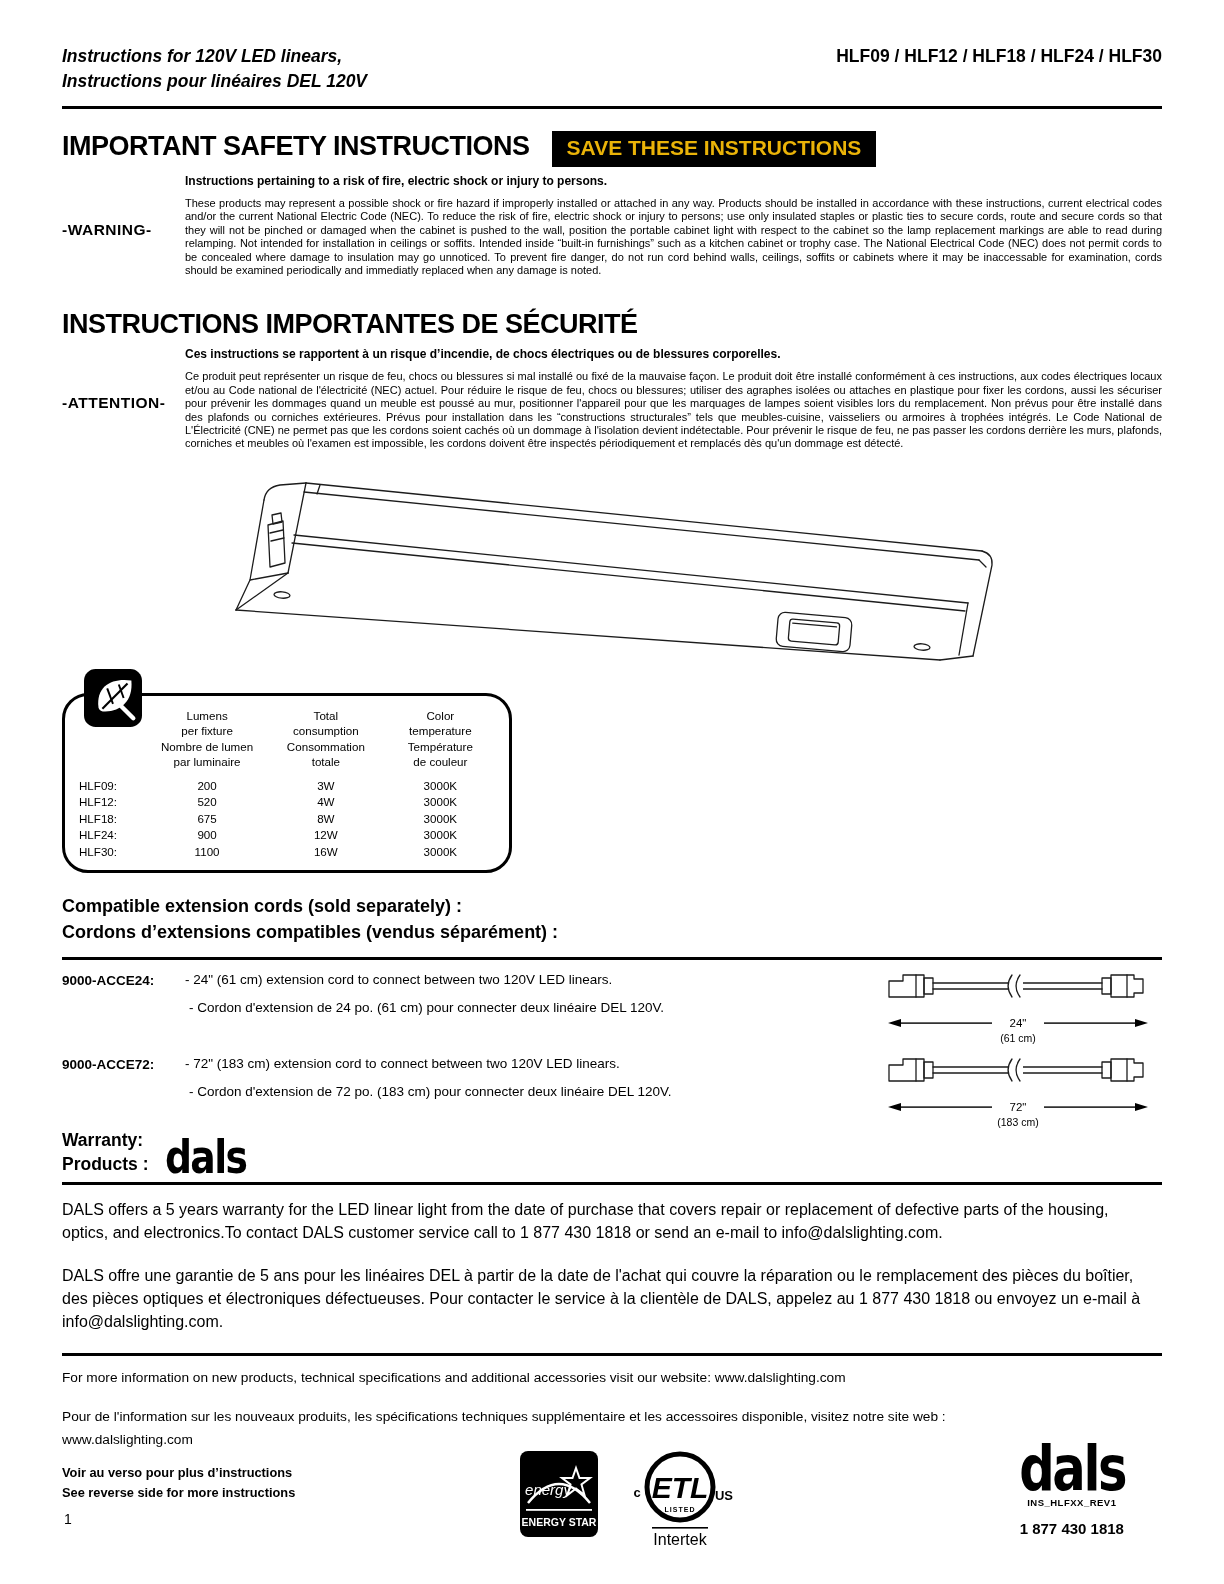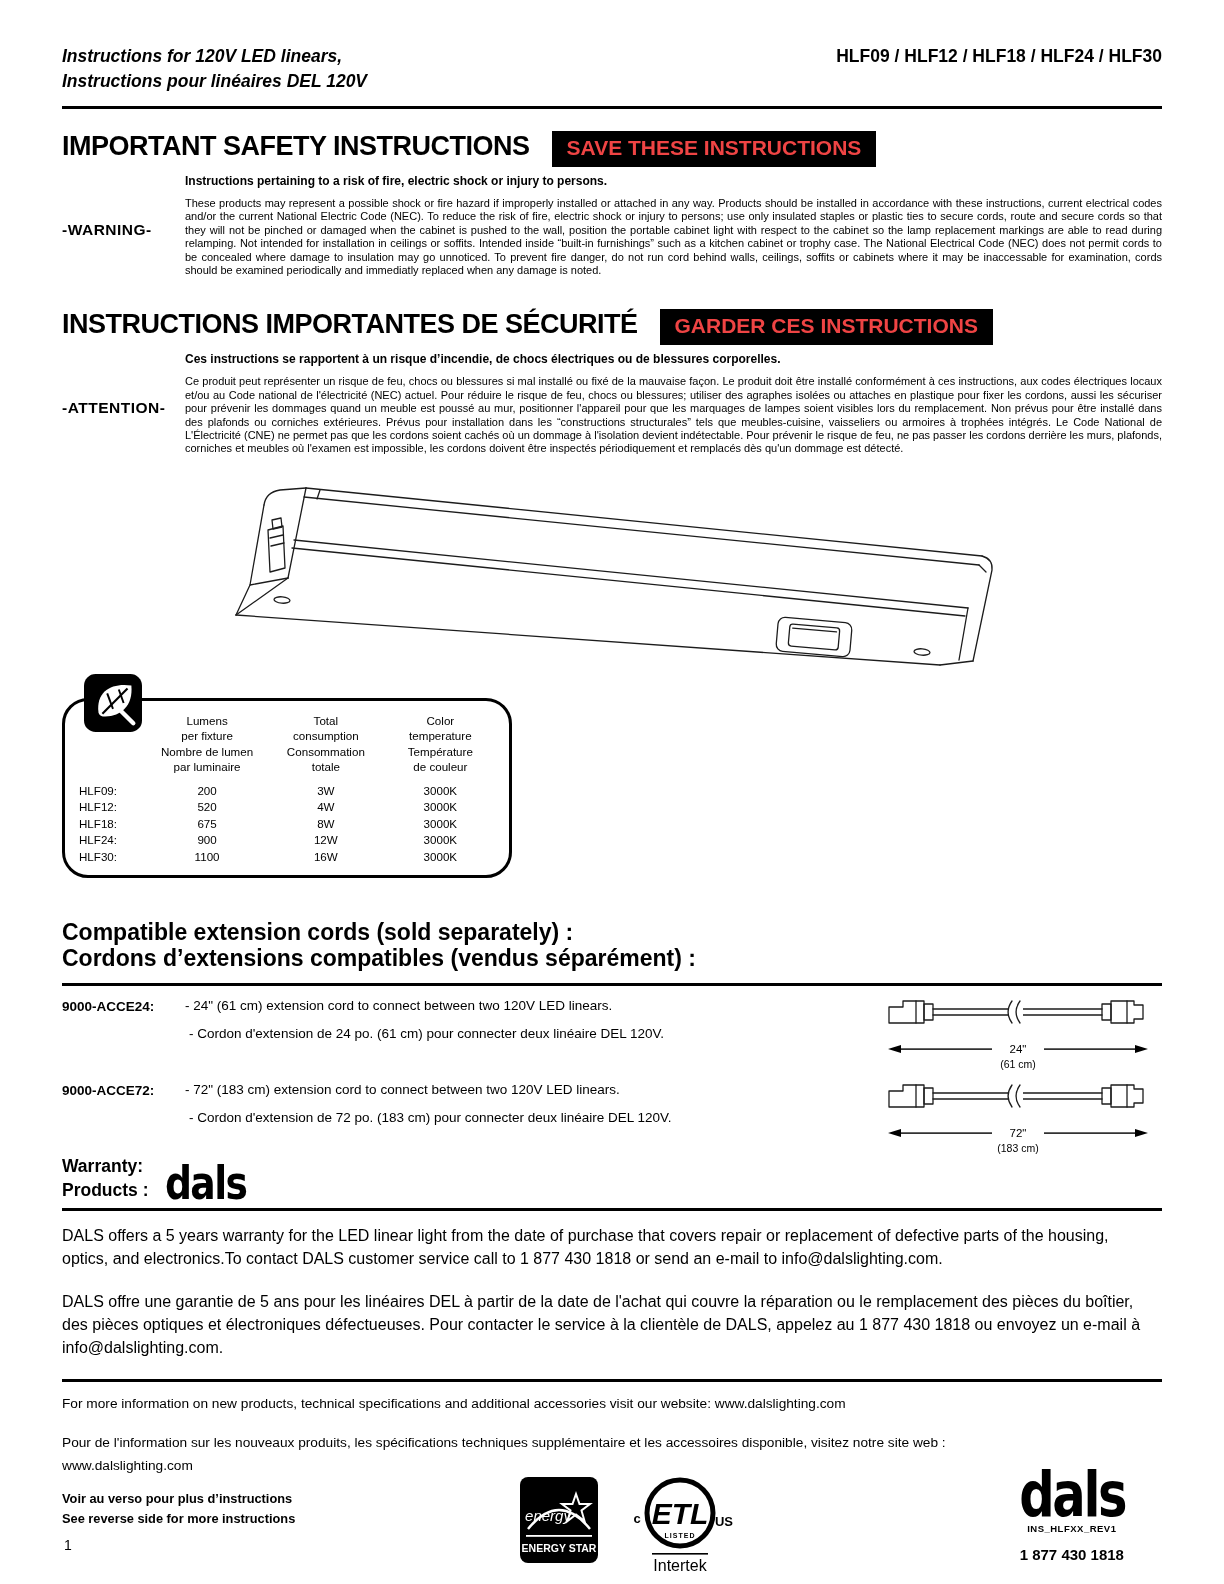--- a/index.html
+++ b/index.html
@@ -11,21 +11,21 @@
   .hdr { display:flex; justify-content:space-between; align-items:flex-start;
          border-bottom:3px solid #000; padding-bottom:12px; }
   .hdr-title { font-style:italic; font-weight:bold; font-size:17.5px; line-height:25px; }
   .hdr-models { font-weight:bold; font-size:17.5px; padding-top:2px; }
 
   
   .sec-en { margin-top:22px; }
   .sec-fr { margin-top:32px; }
   .sec-head { display:flex; align-items:flex-start; gap:22px; }
   .sec-title { font-size:27px; font-weight:bold; letter-spacing:-0.5px; white-space:nowrap; }
-  .sec-badge { background:#000; color:#ef4444; font-size:21px; font-weight:bold;
+  .sec-badge { background:#000; color:#eab308; font-size:21px; font-weight:bold;
                padding:5px 15px 7px; white-space:nowrap; }
   .sec-sub { font-weight:bold; font-size:12px; margin:7px 0 0 123px; }
   .warn-row { display:flex; margin-top:9px; }
   .warn-label { flex:0 0 123px; font-weight:bold; font-size:15.5px; letter-spacing:0.5px; padding-top:24px; }
   .warn-body { flex:1; font-size:11px; line-height:13.4px; text-align:justify; }
 
   
   .fixture-fig { margin:24px 0 0 160px; }
   .lineart { stroke:#1c1c1c; stroke-width:1.3; fill:none; stroke-linejoin:round; stroke-linecap:round; }
 
@@ -34,22 +34,22 @@
   .spec-box { border:3px solid #000; border-radius:26px; padding:12px 6px 10px; }
   .leaf-badge { position:absolute; left:22px; top:-24px; }
   table.spec { width:100%; border-collapse:collapse; font-size:11.6px; }
   table.spec th { font-weight:normal; white-space:pre-line; vertical-align:top;
                   line-height:15.5px; padding-bottom:8px; }
   table.spec td { text-align:center; line-height:16.4px; }
   table.spec .c-model { width:16%; text-align:left; padding-left:8px; }
   table.spec .c-lum { width:31%; } .c-con { width:24%; } .c-tmp { width:29%; }
 
   
-  .ext-head { margin-top:41px; border-bottom:3px solid #000; padding-bottom:12px;
-              font-weight:bold; font-size:23px; line-height:26px; }
+  .ext-head { margin-top:20px; border-bottom:3px solid #000; padding-bottom:12px;
+              font-weight:bold; font-size:18px; line-height:26px; }
   .ext-item { position:relative; display:flex; min-height:72px; }
   .ext-item.first { margin-top:12px; }
   .ext-item.second { margin-top:12px; }
   .ext-sku { flex:0 0 123px; font-weight:bold; font-size:13.5px; padding-top:1px; }
   .ext-desc { font-size:13.5px; }
   .ext-desc .fr { margin:13px 0 0 4px; }
   .cord-fig { position:absolute; right:12px; top:-6px; }
   .dim-text { font-family:"Liberation Sans",sans-serif; fill:#000; }
 
   
@@ -99,21 +99,20 @@
     <div class="sec-sub">Instructions pertaining to a risk of fire, electric shock or injury to persons.</div>
     <div class="warn-row">
       <div class="warn-label">-WARNING-</div>
       <div class="warn-body">These products may represent a possible shock or fire hazard if improperly installed or attached in any way. Products should be installed in accordance with these instructions, current electrical codes and/or the current National Electric Code (NEC). To reduce the risk of fire, electric shock or injury to persons; use only insulated staples or plastic ties to secure cords, route and secure cords so that they will not be pinched or damaged when the cabinet is pushed to the wall, position the portable cabinet light with respect to the cabinet so the lamp replacement markings are able to read during relamping. Not intended for installation in ceilings or soffits. Intended inside “built-in furnishings” such as a kitchen cabinet or trophy case. The National Electrical Code (NEC) does not permit cords to be concealed where damage to insulation may go unnoticed. To prevent fire danger, do not run cord behind walls, ceilings, soffits or cabinets where it may be inaccessable for examination, cords should be examined periodically and immediatly replaced when any damage is noted.</div>
     </div>
   </div>
 
   <div class="sec-fr">
     <div class="sec-head">
       <div class="sec-title">INSTRUCTIONS IMPORTANTES DE SÉCURITÉ</div>
-      <div class="sec-badge">GARDER CES INSTRUCTIONS</div>
     </div>
     <div class="sec-sub">Ces instructions se rapportent à un risque d’incendie, de chocs électriques ou de blessures corporelles.</div>
     <div class="warn-row">
       <div class="warn-label">-ATTENTION-</div>
       <div class="warn-body">Ce produit peut représenter un risque de feu, chocs ou blessures si mal installé ou fixé de la mauvaise façon. Le produit doit être installé conformément à ces instructions, aux codes électriques locaux et/ou au Code national de l'électricité (NEC) actuel. Pour réduire le risque de feu, chocs ou blessures; utiliser des agraphes isolées ou attaches en plastique pour fixer les cordons, aussi les sécuriser pour prévenir les dommages quand un meuble est poussé au mur, positionner l'appareil pour que les marquages de lampes soient visibles lors du remplacement. Non prévus pour être installé dans des plafonds ou corniches extérieures. Prévus pour installation dans les “constructions structurales” tels que meubles-cuisine, vaisseliers ou armoires à trophées intégrés. Le Code National de L'Électricité (CNE) ne permet pas que les cordons soient cachés où un dommage à l'isolation devient indétectable. Pour prévenir le risque de feu, ne pas passer les cordons derrière les murs, plafonds, corniches et meubles où l'examen est impossible, les cordons doivent être inspectés périodiquement et remplacés dès qu'un dommage est détecté.</div>
     </div>
   </div>
 
   <div class="fixture-fig">
     <svg width="780" height="192" viewBox="0 0 780 192">

